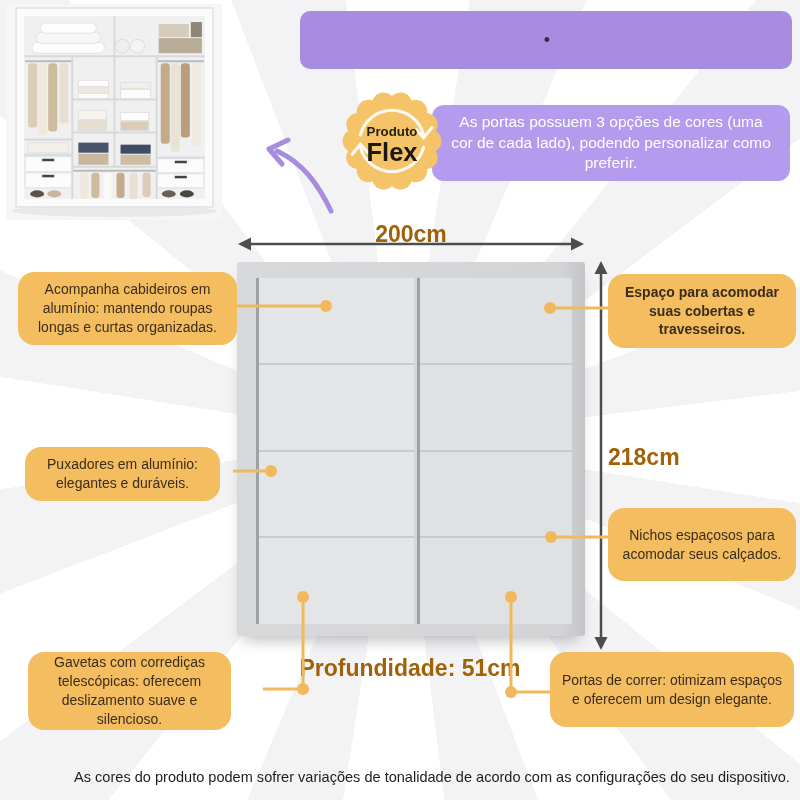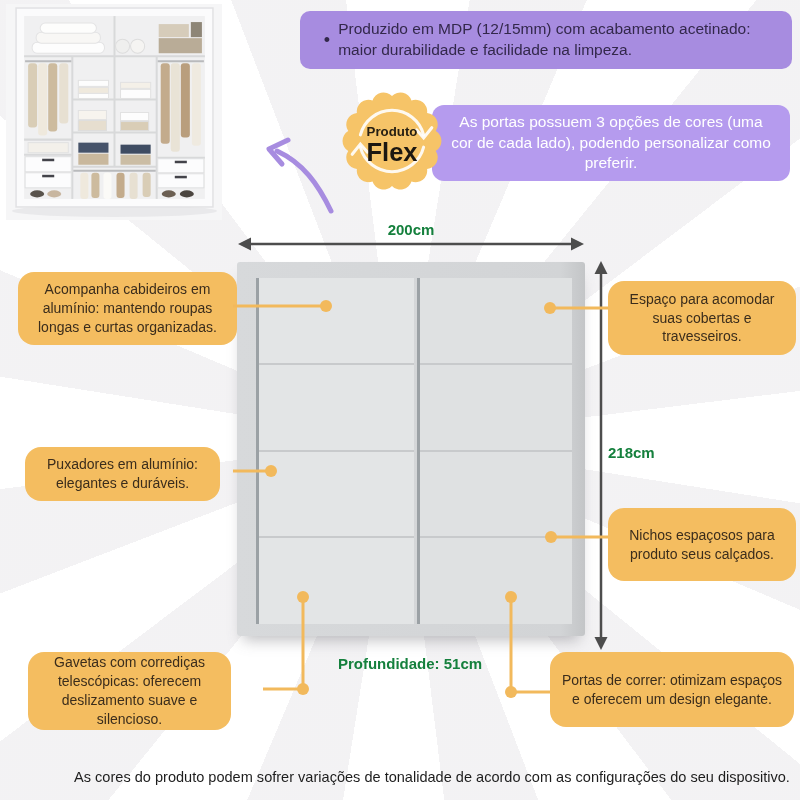--- a/index.html
+++ b/index.html
@@ -34,21 +34,21 @@
   .flex-note{
     left:432px;top:105px;width:358px;height:76px;
     background:#b59bee;border-radius:12px;
     display:flex;align-items:center;justify-content:center;text-align:center;
     color:#ffffff;font-size:15.5px;line-height:1.35;z-index:2;
   }
   .flex-note .txt{width:320px;}
   .flex-badge{left:341px;top:90px;width:102px;height:102px;z-index:3;}
 
   
-  .dim-label{color:#15803d;font-weight:bold;font-size:15px;z-index:3;}
+  .dim-label{color:#a16207;font-weight:bold;font-size:23px;z-index:3;}
   .w-label{left:311px;top:221px;width:200px;text-align:center;}
   .h-label{left:608px;top:444px;}
   .d-label{left:260px;top:655px;width:300px;text-align:center;}
 
   
   .wardrobe{
     left:237px;top:262px;width:348px;height:374px;
     background:linear-gradient(to right,#d7d9db 0%,#d2d4d6 93%,#c3c5c7 100%);
     border-radius:3px;
     box-shadow:0 10px 14px -6px rgba(110,110,118,.45);
@@ -63,21 +63,21 @@
   .callout{
     background:#f4bd60;border-radius:16px;
     display:flex;align-items:center;justify-content:center;text-align:center;
     color:#3b2d1c;font-size:14px;line-height:1.35;z-index:2;
     padding:2px;
   }
   .callout .txt{padding:6px 6px;}
   .co-hangers{left:18px;top:272px;width:215px;height:69px;}
   .co-handles{left:25px;top:447px;width:191px;height:50px;}
   .co-drawers{left:28px;top:652px;width:199px;height:74px;}
-  .co-topshelf{left:608px;top:281px;width:184px;height:70px;}
+  .co-topshelf{left:608px;top:274px;width:184px;height:70px;font-weight:bold;}
   .co-niches{left:608px;top:508px;width:184px;height:69px;}
   .co-doors{left:550px;top:652px;width:240px;height:71px;}
 
   .overlay{left:0;top:0;width:800px;height:800px;z-index:4;pointer-events:none;}
 
   .disclaimer{
     left:0;top:768px;width:800px;text-align:center;color:#1d1d1d;
     font-size:15px;z-index:3;padding-left:32px;
   }
   .disclaimer .txt{display:inline-block;transform:scaleX(.97);transform-origin:center;}
@@ -180,21 +180,20 @@
       <ellipse cx="31" cy="189" rx="7" ry="3.5" fill="#59534c"></ellipse>
       <ellipse cx="48" cy="189" rx="7" ry="3.5" fill="#c8b6a0"></ellipse>
       <ellipse cx="162" cy="189" rx="7" ry="3.5" fill="#6b5f52"></ellipse>
       <ellipse cx="180" cy="189" rx="7" ry="3.5" fill="#4b453f"></ellipse>
     </g>
   </svg>
 </div>
 
 <div class="abs top-banner">
   <span class="bullet">•</span>
-  <span class="txt">Produzido em MDP (12/15mm) com acabamento acetinado: maior durabilidade e facilidade na limpeza.</span>
 </div>
 
 <div class="abs flex-note">
   <span class="txt">As portas possuem 3 opções de cores (uma cor de cada lado), podendo personalizar como preferir.</span>
 </div>
 
 <div class="abs flex-badge">
   <svg viewBox="0 0 100 100" width="102" height="102">
     <path fill="#f6c468" d="M 50.00 6.00 A 11.36 11.36 0 0 1 69.09 10.36 A 11.36 11.36 0 0 1 84.40 22.57 A 11.36 11.36 0 0 1 92.90 40.21 A 11.36 11.36 0 0 1 92.90 59.79 A 11.36 11.36 0 0 1 84.40 77.43 A 11.36 11.36 0 0 1 69.09 89.64 A 11.36 11.36 0 0 1 50.00 94.00 A 11.36 11.36 0 0 1 30.91 89.64 A 11.36 11.36 0 0 1 15.60 77.43 A 11.36 11.36 0 0 1 7.10 59.79 A 11.36 11.36 0 0 1 7.10 40.21 A 11.36 11.36 0 0 1 15.60 22.57 A 11.36 11.36 0 0 1 30.91 10.36 A 11.36 11.36 0 0 1 50.00 6.00 Z"></path>
     <g stroke="rgba(255,255,255,0.9)" stroke-width="3" fill="none" stroke-linecap="round">
@@ -231,21 +230,21 @@
 <div class="abs callout co-handles">
   <span class="txt">Puxadores em alumínio: elegantes e duráveis.</span>
 </div>
 <div class="abs callout co-drawers">
   <span class="txt">Gavetas com corrediças telescópicas: oferecem deslizamento suave e silencioso.</span>
 </div>
 <div class="abs callout co-topshelf">
   <span class="txt">Espaço para acomodar suas cobertas e travesseiros.</span>
 </div>
 <div class="abs callout co-niches">
-  <span class="txt">Nichos espaçosos para produto seus calçados.</span>
+  <span class="txt">Nichos espaçosos para acomodar seus calçados.</span>
 </div>
 <div class="abs callout co-doors">
   <span class="txt">Portas de correr: otimizam espaços e oferecem um design elegante.</span>
 </div>
 
 <svg class="abs overlay" viewBox="0 0 800 800">
 
   <g stroke="#4d4d4d" stroke-width="2.5" fill="#4d4d4d">
     <line x1="247" y1="244" x2="575" y2="244"></line>
     <polygon points="238,244 251,237.5 251,250.5" stroke="none"></polygon>

